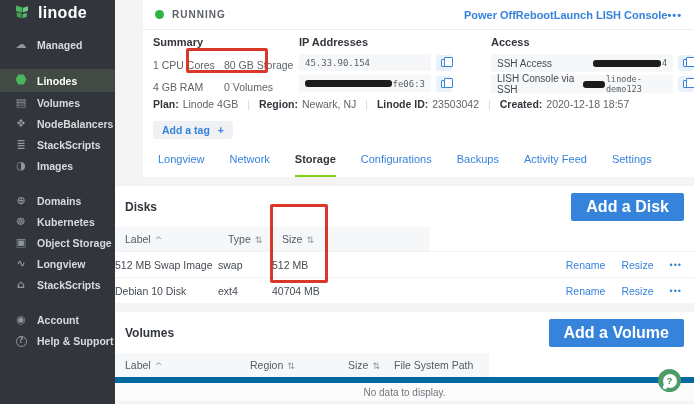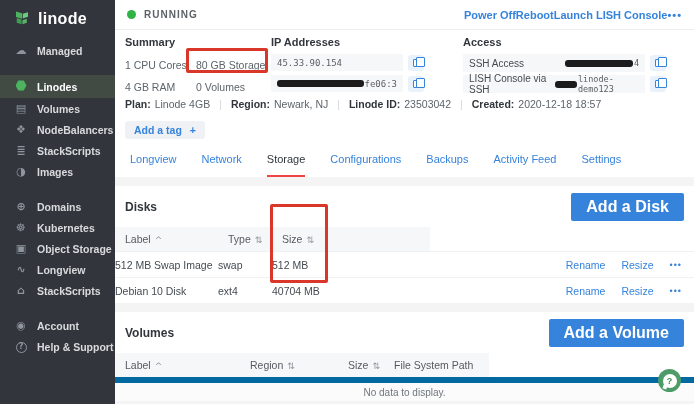--- a/index.html
+++ b/index.html
@@ -1,37 +1,37 @@
 <!DOCTYPE html>
 <html><head>
 <meta charset="utf-8">
 <style>
   * { margin:0; padding:0; box-sizing:border-box; }
   html,body { width:694px; height:404px; overflow:hidden; }
   body { font-family:"Liberation Sans", sans-serif; background:#f4f4f5; color:#32363c; }
   .screen { position:relative; width:694px; height:404px; display:flex; }
 
   
-  .sidebar { width:115px; height:404px; background:#32363c; flex:none; padding-top:6px; }
+  .sidebar { width:115px; height:404px; background:#32363c; flex:none; padding-top:0; }
   .logo { display:flex; align-items:center; gap:7px; padding:4px 0 12px 13px; }
   .logo-text { color:#fff; font-size:16px; font-weight:bold; letter-spacing:0.3px; }
   .nav-item { display:flex; align-items:center; gap:9px; height:21px; padding-left:14px;
               color:#d8dadd; font-size:10.5px; font-weight:600; cursor:pointer; }
   .nav-item .ni { width:14px; text-align:center; font-size:11px; color:#8e959c;
                   font-family:"DejaVu Sans", sans-serif; line-height:1; }
   .nav-item.active { background:#414b44; color:#fff; height:23px; }
   .hexagon { display:inline-block; width:11px; height:11px; background:#4db35e;
              clip-path:polygon(25% 5%, 75% 5%, 100% 50%, 75% 95%, 25% 95%, 0 50%); }
   .group-gap { margin-top:14px; }
   .circle-q { display:inline-flex; width:11px; height:11px; border:1px solid #8e959c; border-radius:50%;
               align-items:center; justify-content:center; font-size:8px; color:#8e959c; font-weight:bold; }
 
   
   .main { position:relative; flex:1; height:404px; }
-  .header-block { background:#fdfdfd; }
+  .header-block { background:#fdfdfd;margin-left:28px; }
 
   .topbar { height:30px; display:flex; align-items:center; justify-content:space-between;
             padding:0 12px 0 12px; border-bottom:1px solid #ebedef; background:#fff; }
   .status { display:flex; align-items:center; gap:8px; }
   .dot { width:9px; height:9px; border-radius:50%; background:#2fb344; }
   .status-text { font-size:10px; letter-spacing:1px; font-weight:600; color:#5d6267; }
   .top-actions { display:flex; align-items:center; }
   .top-actions .lnk { color:#3683dc; font-size:11px; font-weight:600; cursor:pointer; }
 
   .info-section { position:relative; height:66px; background:#fff; }
@@ -62,21 +62,21 @@
   .meta-row .mv { color:#5d646a; margin-left:4px; }
   .meta-sep { color:#d5d8db; margin:0 9px; }
 
   .tag-row { background:#fff; padding:4px 0 8px 10px; }
   .tag-chip { display:inline-flex; align-items:flex-start; gap:8px; background:#eff1f5; border-radius:3px;
               padding:3px 9px; color:#3683dc; font-size:10.5px; font-weight:600; cursor:pointer; }
   .tag-plus { color:#3683dc; font-weight:bold; }
 
   .tabs { display:flex; gap:25px; padding:6px 0 0 15px; background:#fff; height:30px; }
   .tab { font-size:11px; color:#3683dc; padding-bottom:8px; cursor:pointer; position:relative; }
-  .tab.active { color:#32363c; font-weight:normal; border-bottom:2px solid #ef4444; }
+  .tab.active { color:#32363c; font-weight:bold; border-bottom:2px solid #84cc16; }
 
   
   .card { background:#fff; margin-top:9px; }
   .card-head { display:flex; align-items:center; justify-content:space-between; padding:7px 10px 6px 10px; }
   .card-title { font-size:12px; font-weight:bold; color:#32363c; }
   .btn-primary { background:#3683dc; color:#fff; font-size:16px; font-weight:600; border:none;
                  border-radius:2px; padding:5px 15px; cursor:pointer; font-family:"Liberation Sans",sans-serif; }
 
   .thead { display:flex; height:24px; align-items:stretch; font-size:10.5px; color:#555b61; }
   .hseg-gray { display:flex; align-items:center; background:#f6f7f8; padding-left:10px; }

